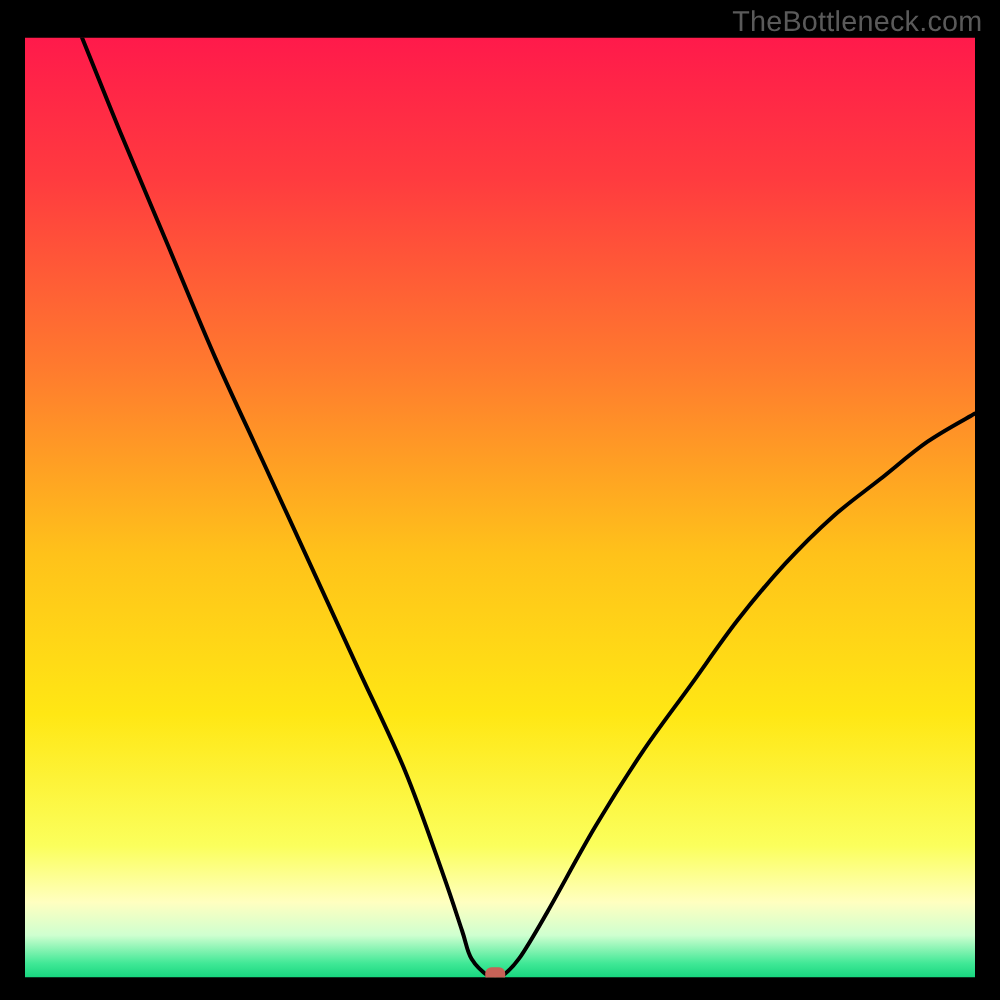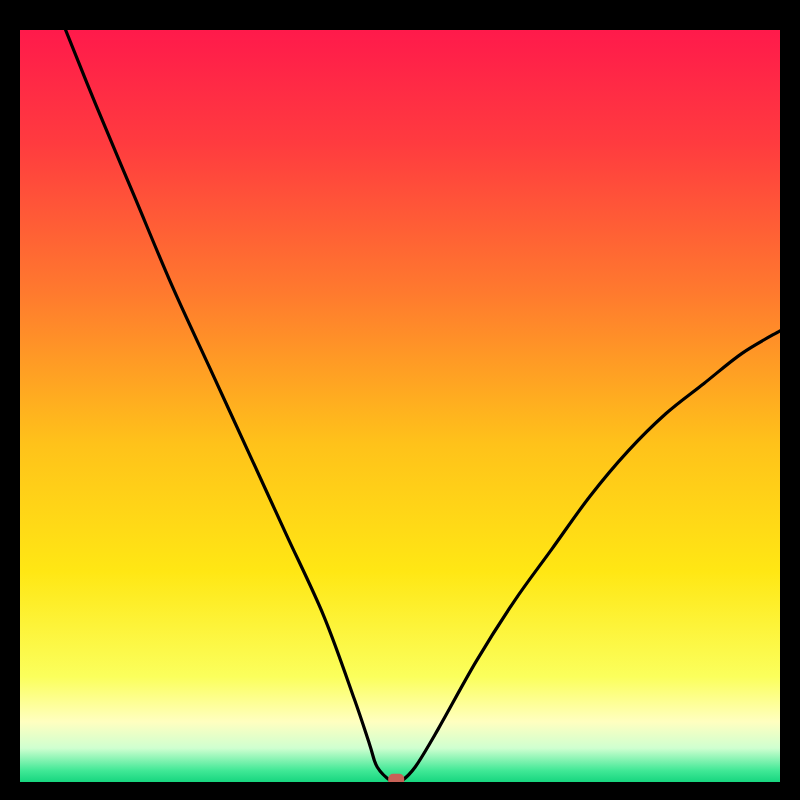--- a/index.html
+++ b/index.html
@@ -33,20 +33,21 @@
     top: 30px;
     width: 760px;
     height: 752px;
   }
   svg { display: block; }
 </style>
 </head>
 <body>
 
 <div class="frame">
+  <div class="watermark">TheBottleneck.com</div>
 
   <div class="plot">
     <svg id="chart-svg" viewBox="0 0 760 752" width="760" height="752" preserveAspectRatio="none">
       <defs>
         <linearGradient id="bg-grad" x1="0" y1="0" x2="0" y2="1">
             <stop offset="0.00%" stop-color="#ff1a4b"></stop>
             <stop offset="15.00%" stop-color="#ff3b3f"></stop>
             <stop offset="35.00%" stop-color="#ff7a2e"></stop>
             <stop offset="55.00%" stop-color="#ffc21a"></stop>
             <stop offset="72.00%" stop-color="#ffe714"></stop>

